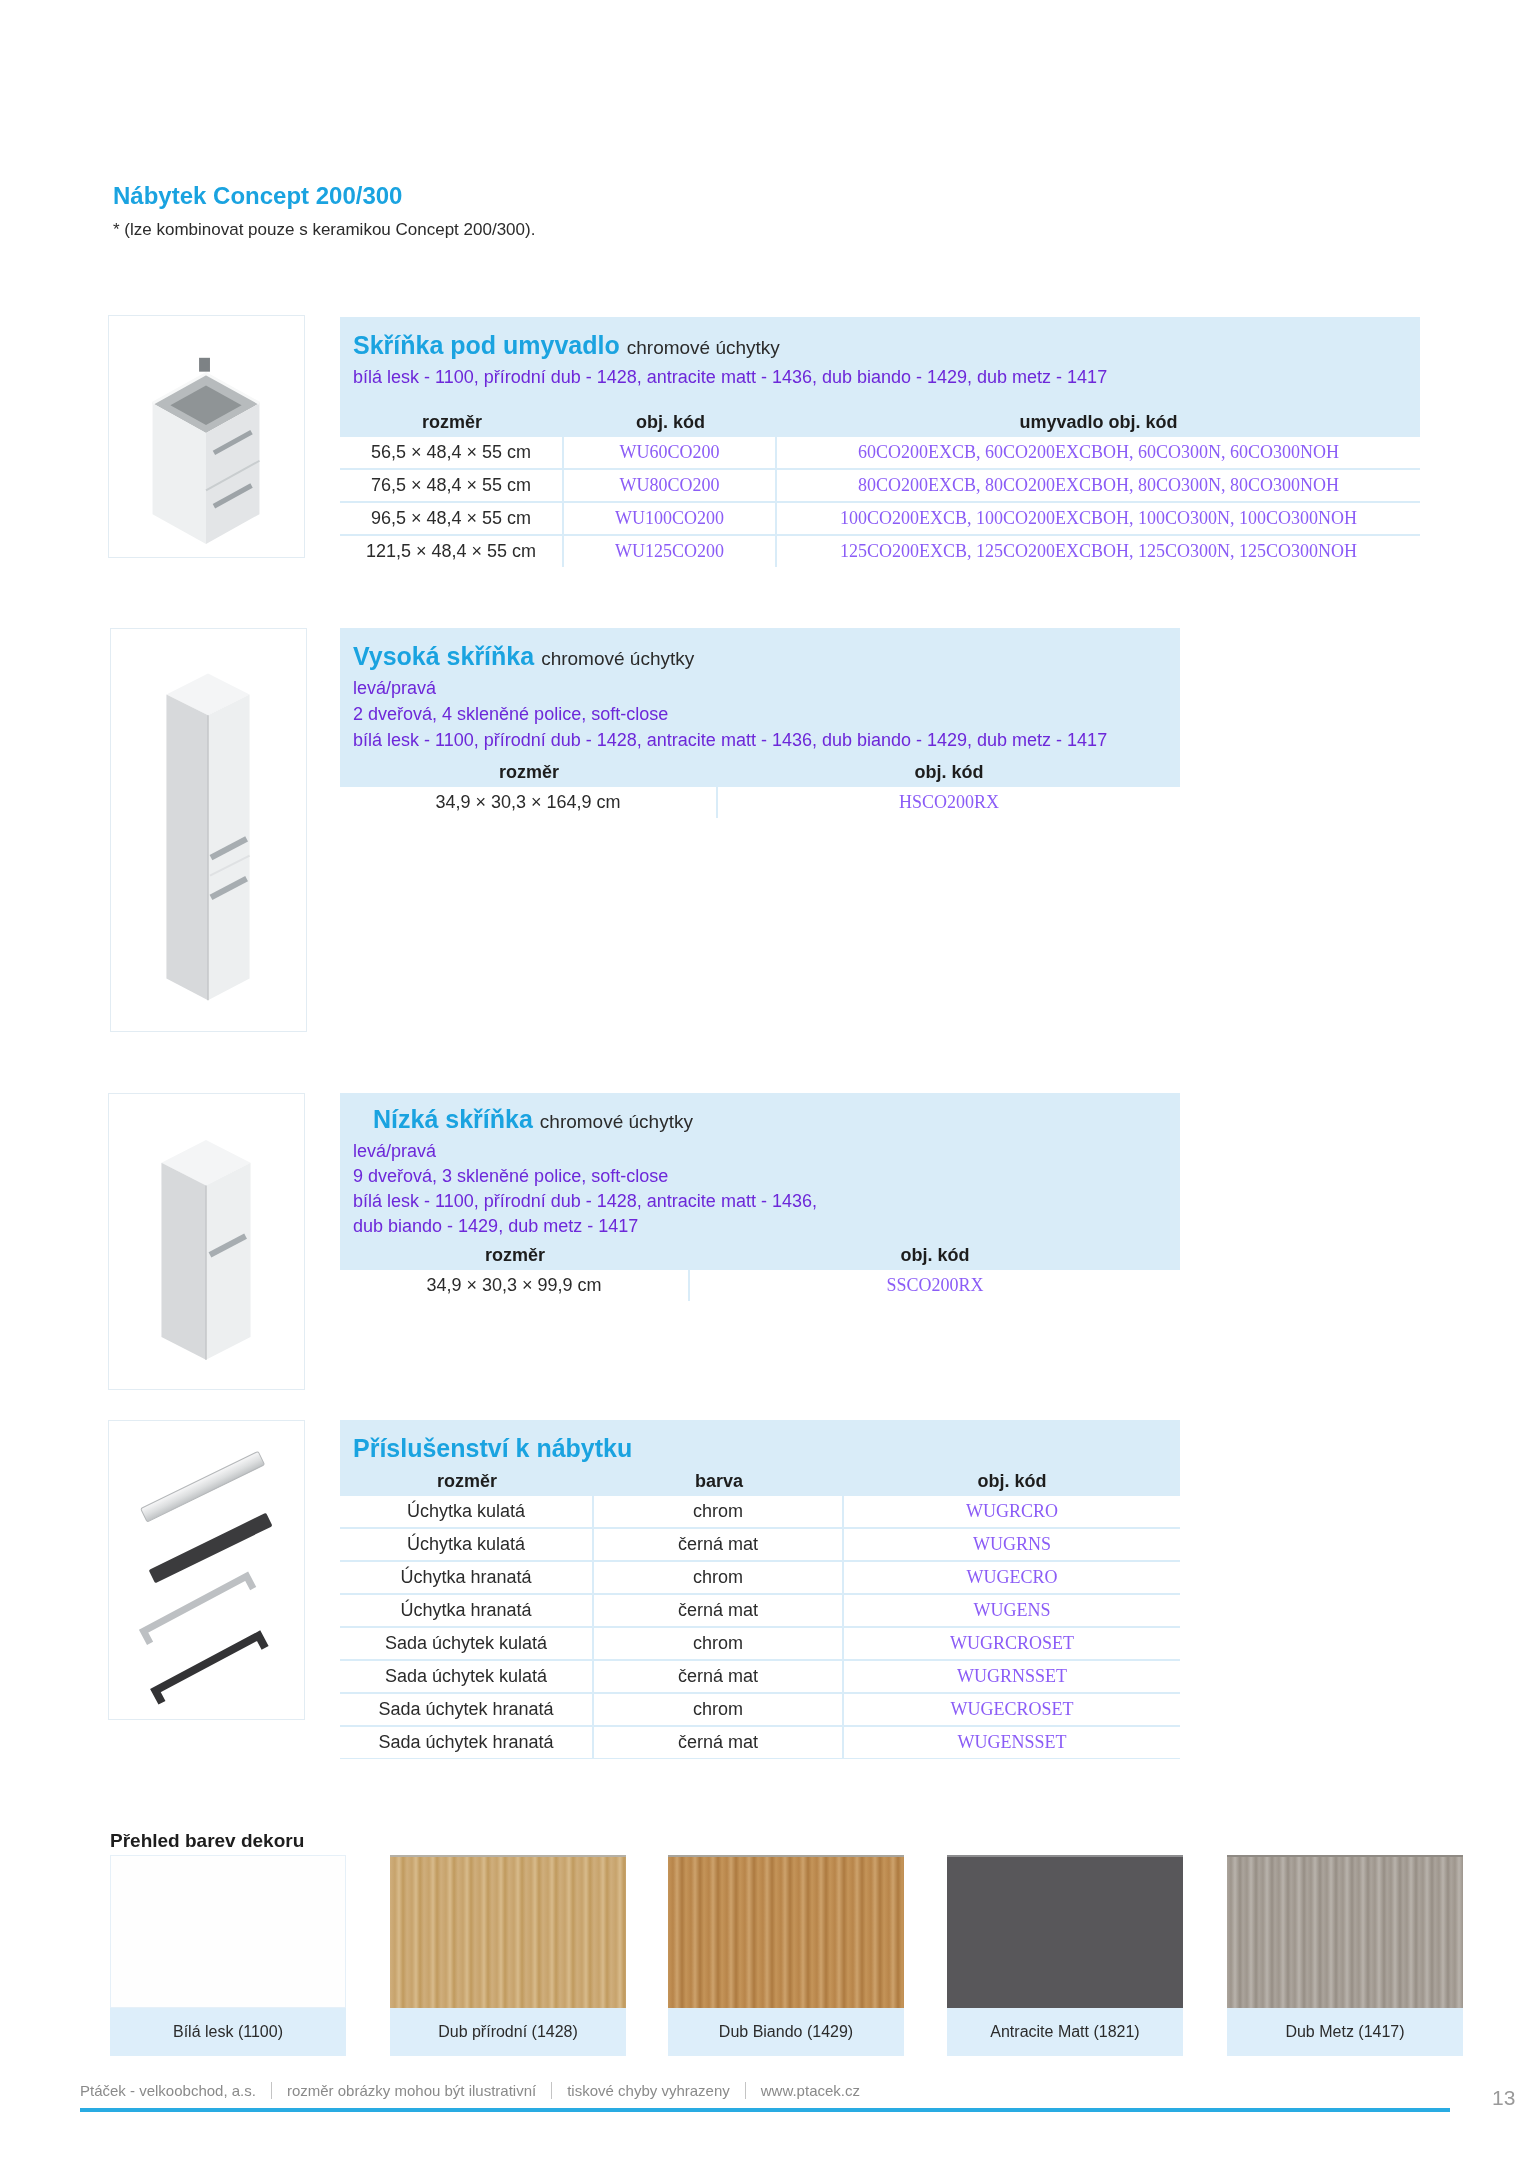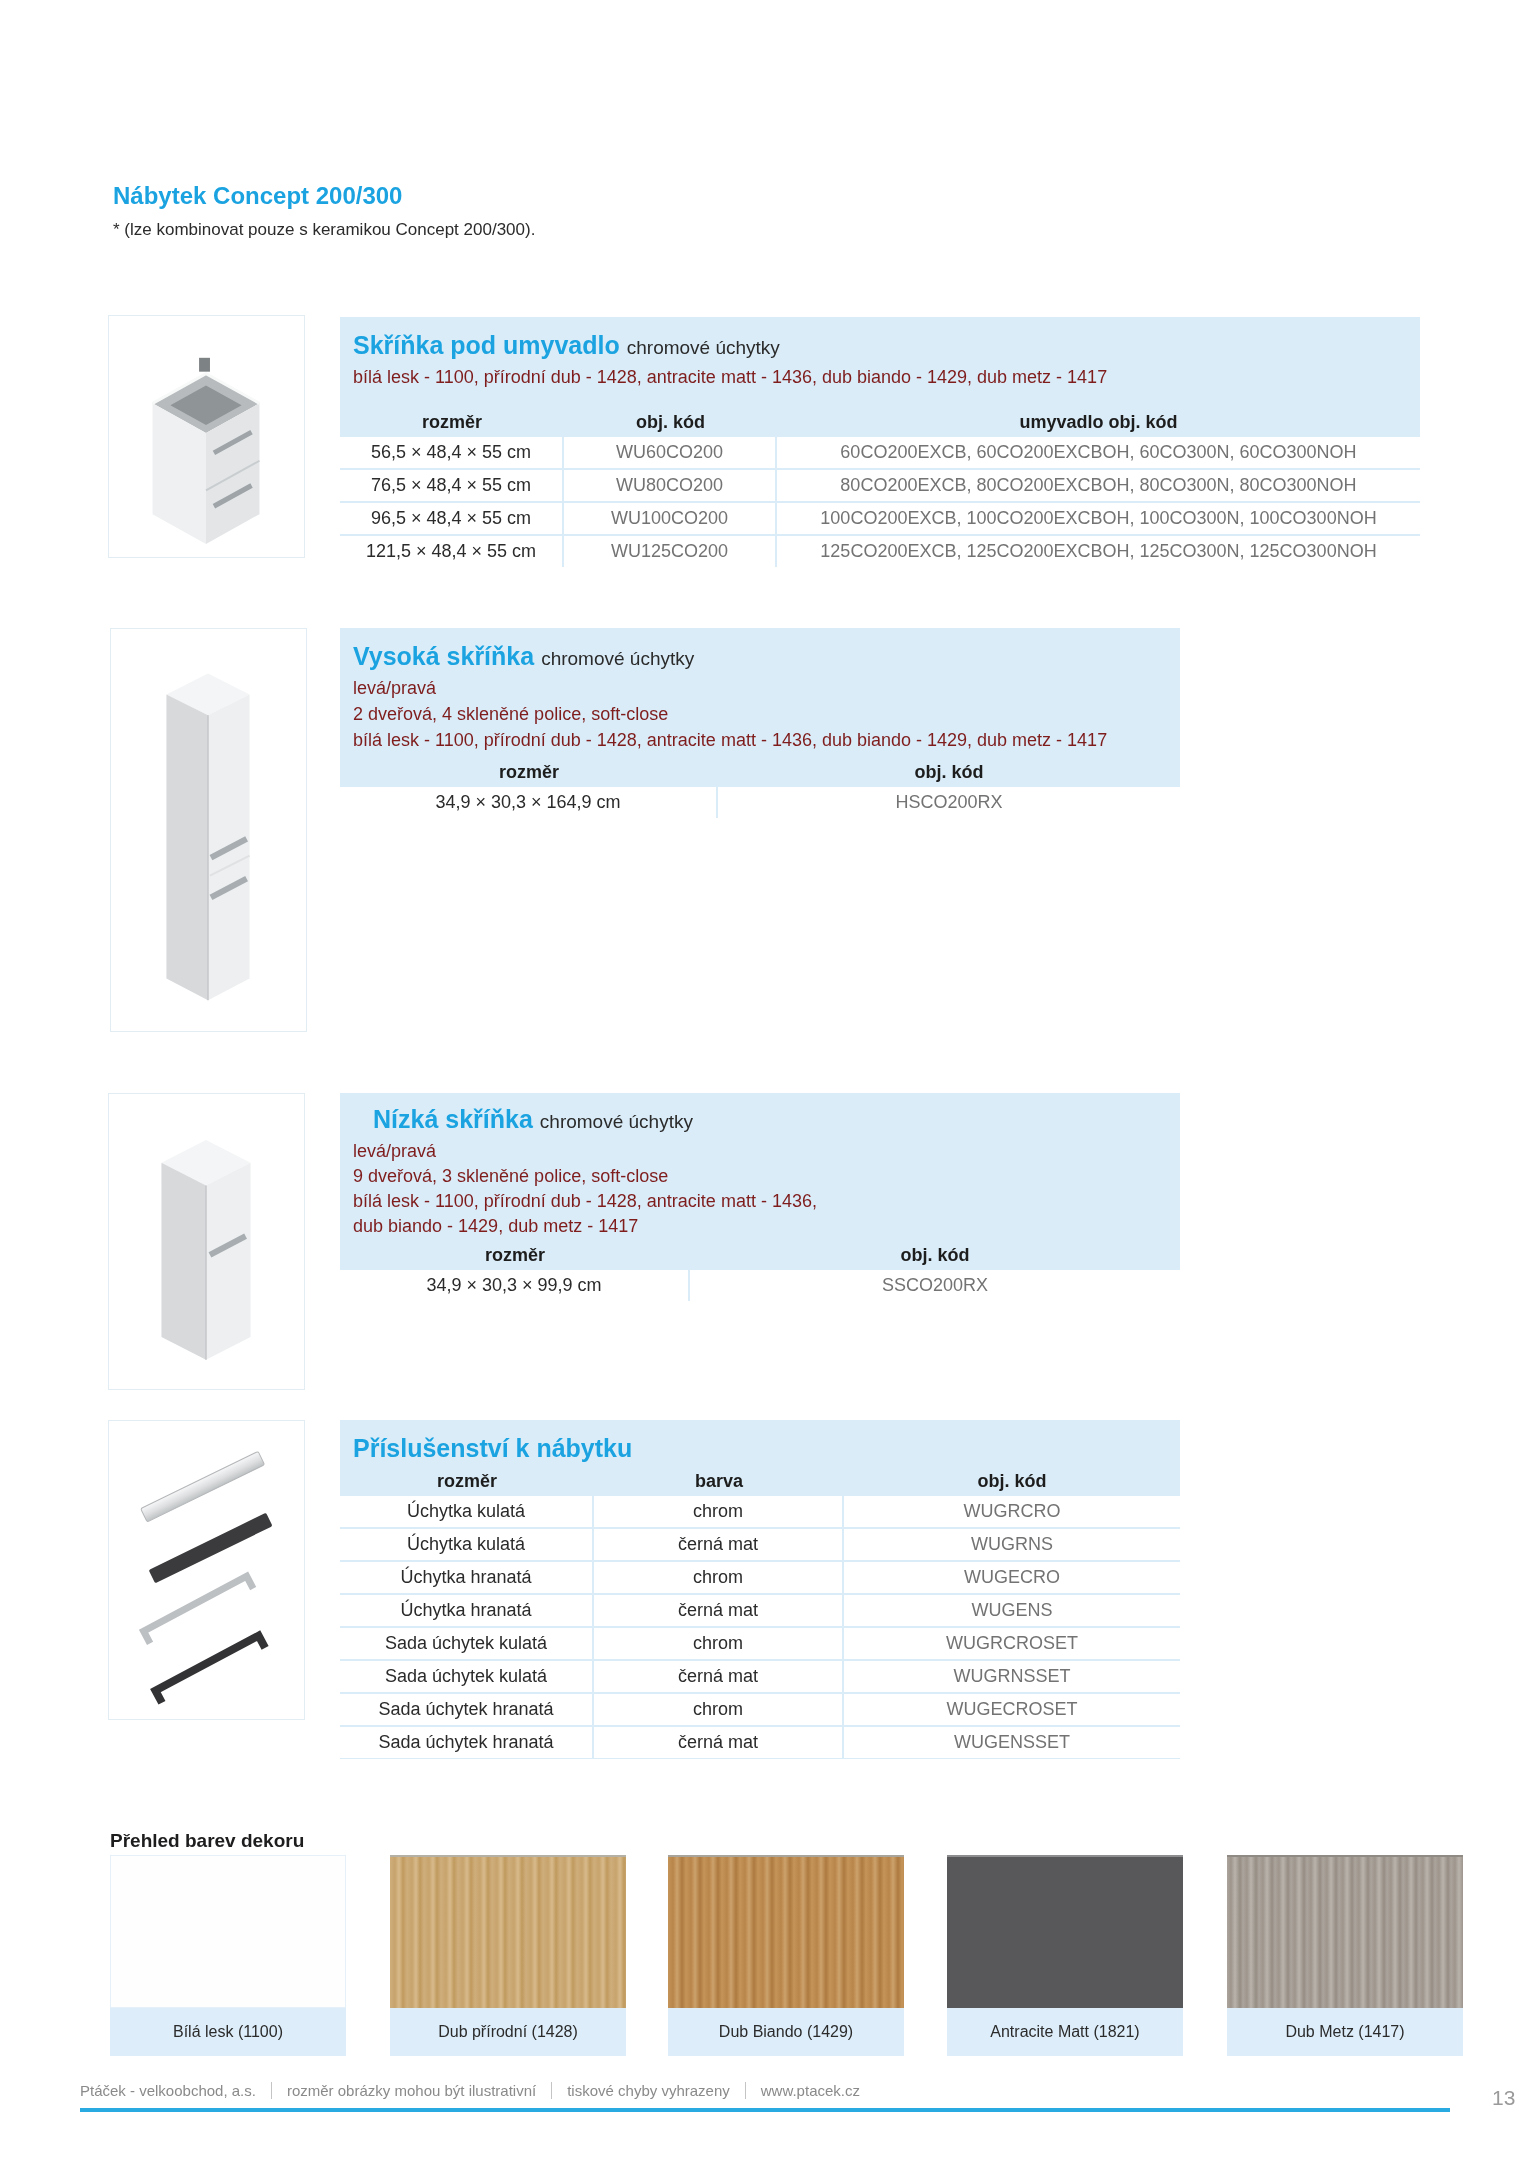--- a/index.html
+++ b/index.html
@@ -7,28 +7,28 @@
 
   .page-title{position:absolute;left:113px;top:182px;font-size:24px;font-weight:bold;color:#1aa3e0;}
   .page-subtitle{position:absolute;left:113px;top:220px;font-size:17px;color:#2b2b2b;}
 
   .imgbox{position:absolute;background:#fff;border:1px solid #e2ecf3;box-sizing:border-box;}
   .imgbox svg{display:block;width:100%;height:100%;}
 
   .sec{position:absolute;background:#d9ecf8;box-sizing:border-box;}
   .sec-title{font-size:25px;font-weight:bold;color:#1aa3e0;padding:13px 0 0 13px;line-height:30px;}
   .sec-title .suffix{font-size:19px;font-weight:normal;color:#2b2b2b;margin-left:7px;}
-  .sec-line{font-size:18px;color:#7f1d1d;padding:3px 0 0 13px;line-height:23px;}
+  .sec-line{font-size:18px;color:#6d28d9;padding:3px 0 0 13px;line-height:23px;}
   .sec-line.tight{line-height:22px;padding-top:3px;}
 
   table.tbl{width:100%;border-collapse:separate;border-spacing:0;table-layout:fixed;}
   .tbl th{font-size:18px;font-weight:bold;color:#1d1d1d;height:29px;text-align:center;vertical-align:middle;padding:0;background:transparent;}
   .tbl td{font-size:18px;color:#2b2b2b;background:#fff;height:31px;text-align:center;vertical-align:middle;padding:0;border-bottom:2px solid #d9ecf8;border-right:2px solid #d9ecf8;overflow:hidden;white-space:nowrap;}
   .tbl td:last-child{border-right:none;}
-  .tbl td.code{color:#737373;}
+  .tbl td.code{color:#8b5cf6;font-family:Liberation Serif, serif;}
   .tbl tr:last-child td{border-bottom:none;}
 
   .swatch-heading{position:absolute;left:110px;top:1830px;font-size:19px;font-weight:bold;color:#1d1d1d;}
   .swatch{position:absolute;top:1855px;width:236px;}
   .swatch-img{height:153px;box-sizing:border-box;}
   .swatch-img.white{background:#fefefe;border:1px solid #e6f0f8;}
   .swatch-img.oak1{background:repeating-linear-gradient(90deg,#cfae7c 0px,#c7a36c 5px,#d8bb8c 9px,#c09a5e 13px,#cfae7c 17px);border-top:2px solid #b5b0a6;}
   .swatch-img.oak2{background:repeating-linear-gradient(90deg,#c49459 0px,#b8854a 5px,#cda26c 9px,#ad7a40 14px,#c49459 18px);border-top:2px solid #a8a49c;}
   .swatch-img.anthracite{background:#58575a;border-top:2px solid #8d8d8f;}
   .swatch-img.metz{background:repeating-linear-gradient(90deg,#aba49c 0px,#9e968d 4px,#b9b3ac 8px,#968e85 13px,#aba49c 16px);border-top:2px solid #8f8a84;}

